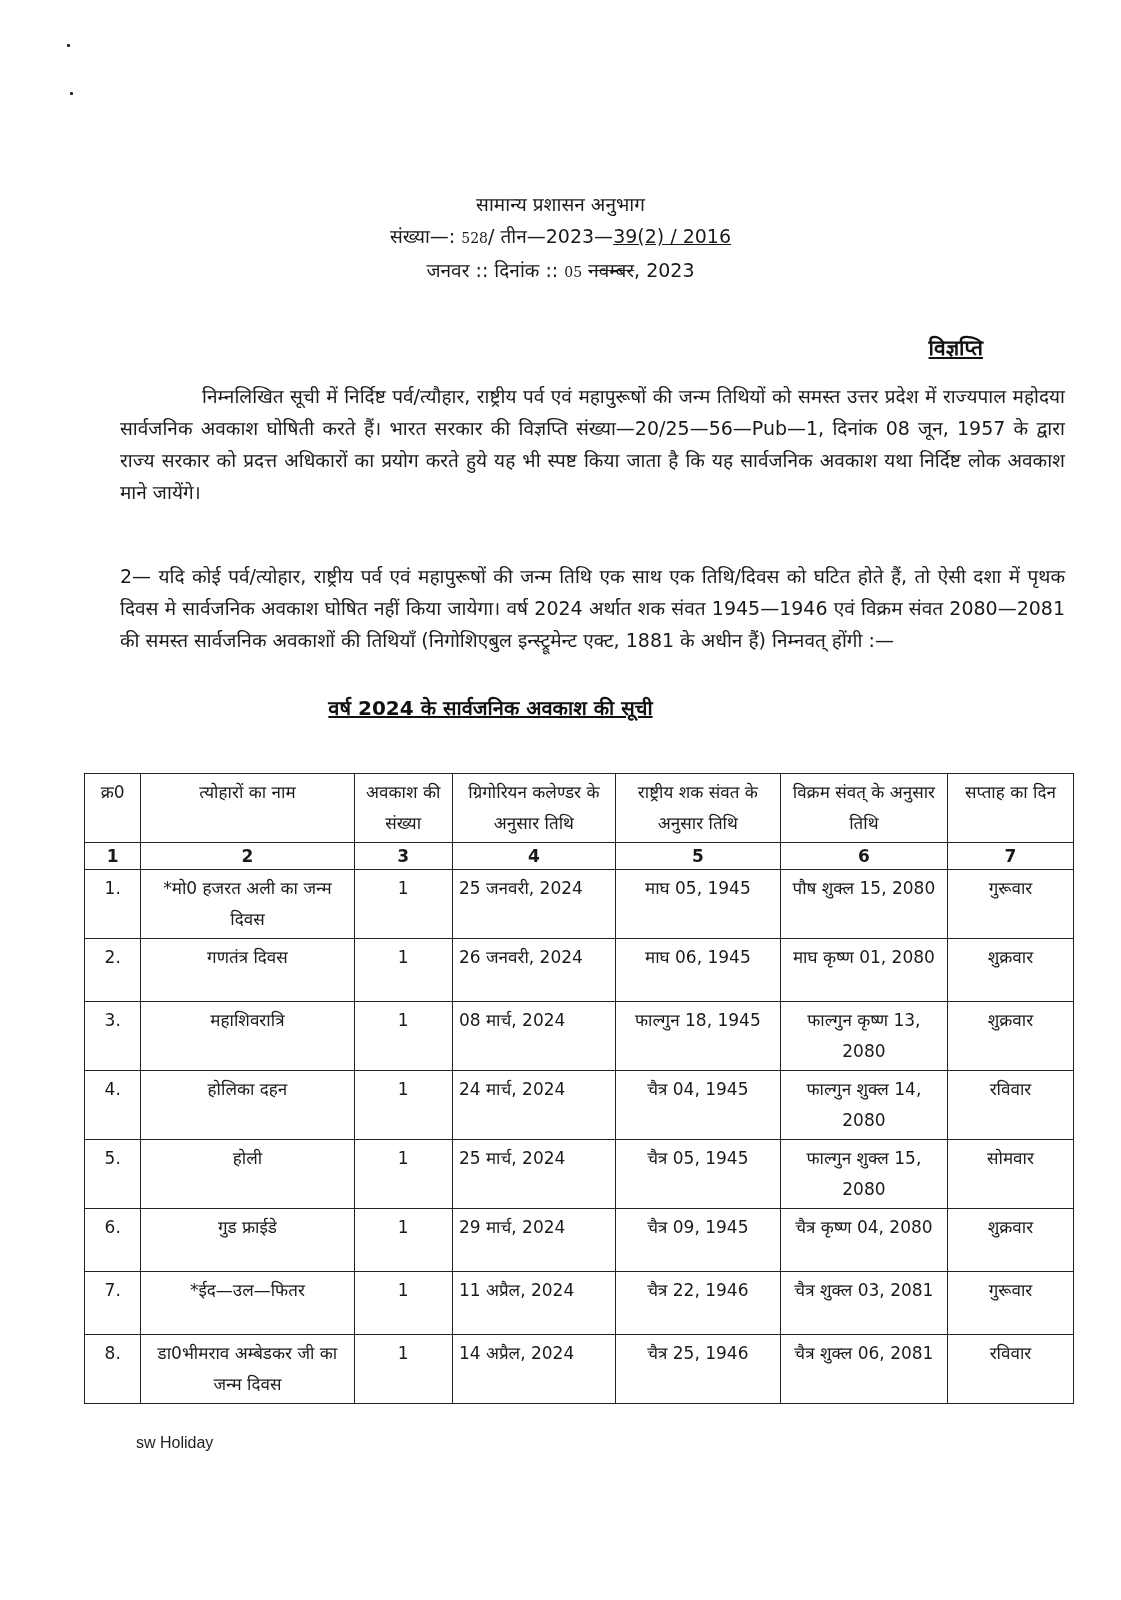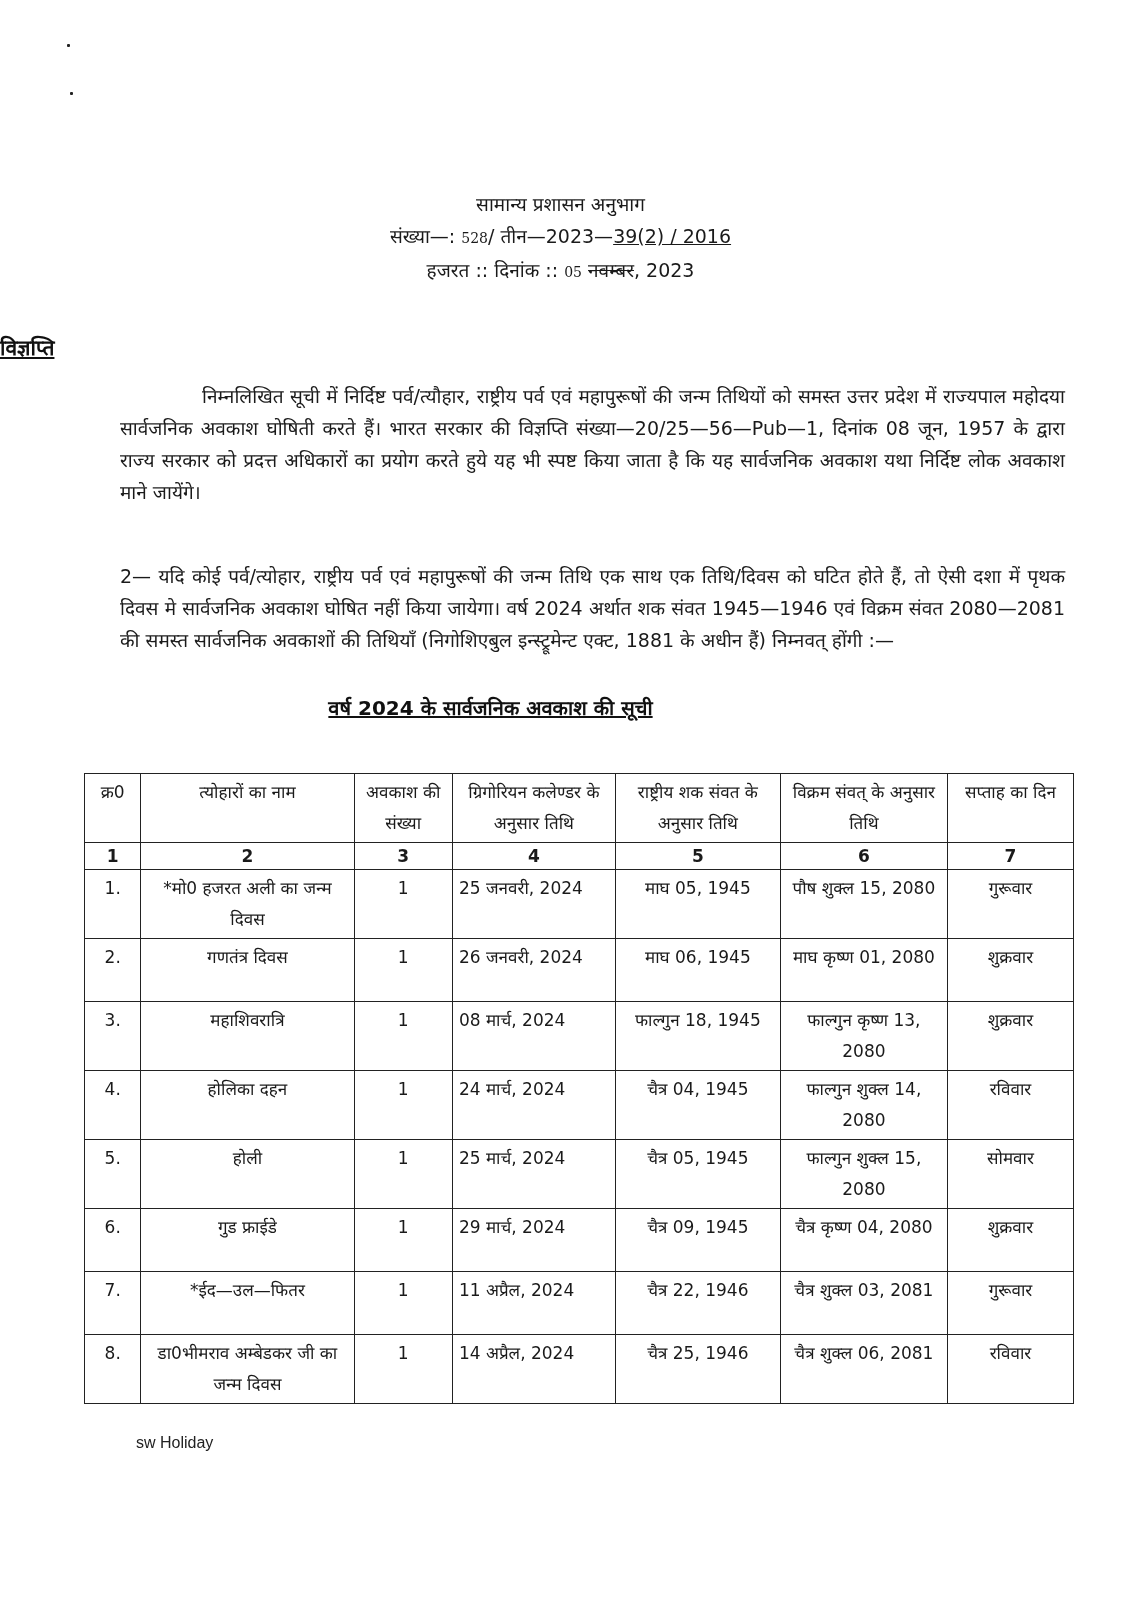--- a/index.html
+++ b/index.html
@@ -10,21 +10,21 @@
   .speck { position: absolute; width: 3px; height: 3px; background: #222; border-radius: 1px; }
   .header {
     position: absolute; left: 0; width: 1121px; top: 188px; text-align: center;
     font-size: 19px; line-height: 32px; color: #1a1a1a;
   }
   .header div { white-space: nowrap; }
   .hand { font-family: "DejaVu Serif", serif; font-size: 14px; }
   .strike { text-decoration: line-through; }
   .under { text-decoration: underline; }
   .title {
-    position: absolute; left: 0; width: 971px; top: 333px; text-align: left;
+    position: absolute; left: 12px; width: 971px; top: 333px; text-align: right;
     font-size: 21px; font-weight: bold; text-decoration: underline;
   }
   .para {
     position: absolute; left: 120px; width: 945px; font-size: 19px; line-height: 32px;
     text-align: justify; color: #1a1a1a;
   }
   .p1 { top: 380px; text-indent: 82px; }
   .p2 { top: 560px; }
   .subtitle {
     position: absolute; left: 0; width: 981px; top: 694px; text-align: center;
@@ -55,21 +55,21 @@
 <div class="speck" style="left:67px;top:44px;"></div>
 <div class="speck" style="left:70px;top:92px;"></div>
 
 <div class="header">
   <div>सामान्य प्रशासन अनुभाग</div>
   <div>
     <span>संख्या—:</span>
     <span class="hand">528</span><span>/ तीन—2023—</span><span class="strike under">39(2) / 2016</span>
   </div>
   <div>
-    <span>हजरत :: दिनांक ::</span>
+    <span>जनवर :: दिनांक ::</span>
     <span class="hand">05</span>
     <span class="strike">नवम्बर</span><span>, 2023</span>
   </div>
 </div>
 
 <div class="title">विज्ञप्ति</div>
 
 <div class="para p1">निम्नलिखित सूची में निर्दिष्ट पर्व/त्यौहार, राष्ट्रीय पर्व एवं महापुरूषों की जन्म तिथियों को समस्त उत्तर प्रदेश में राज्यपाल महोदया सार्वजनिक अवकाश घोषिती करते हैं। भारत सरकार की विज्ञप्ति संख्या—20/25—56—Pub—1, दिनांक 08 जून, 1957 के द्वारा राज्य सरकार को प्रदत्त अधिकारों का प्रयोग करते हुये यह भी स्पष्ट किया जाता है कि यह सार्वजनिक अवकाश यथा निर्दिष्ट लोक अवकाश माने जायेंगे।</div>
 <div class="para p2">2—      यदि कोई पर्व/त्योहार, राष्ट्रीय पर्व एवं महापुरूषों की जन्म तिथि एक साथ एक तिथि/दिवस को घटित होते हैं, तो ऐसी दशा में पृथक दिवस मे सार्वजनिक अवकाश घोषित नहीं किया जायेगा। वर्ष 2024 अर्थात शक संवत 1945—1946 एवं विक्रम संवत 2080—2081 की समस्त सार्वजनिक अवकाशों की तिथियाँ (निगोशिएबुल इन्स्ट्रूमेन्ट एक्ट, 1881 के अधीन हैं) निम्नवत् होंगी :—</div>
 

